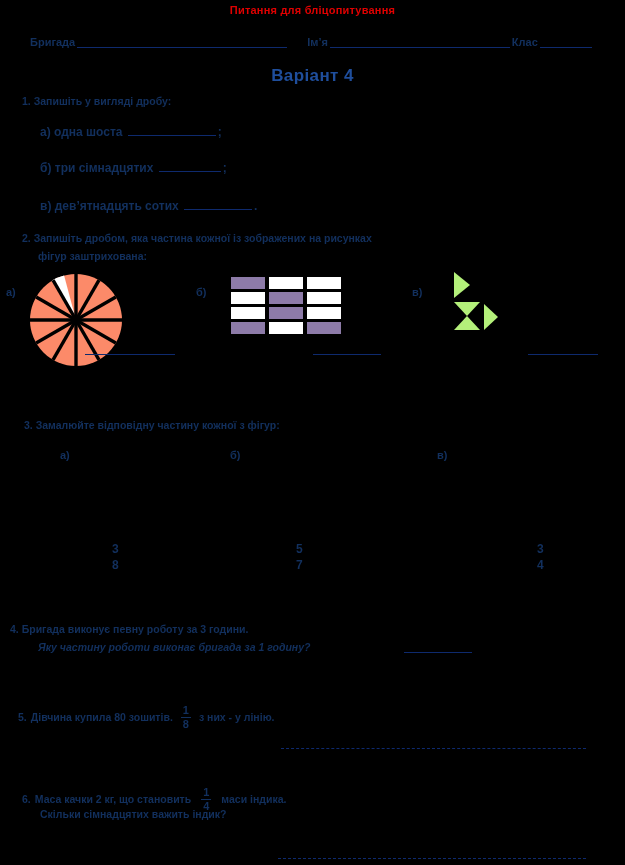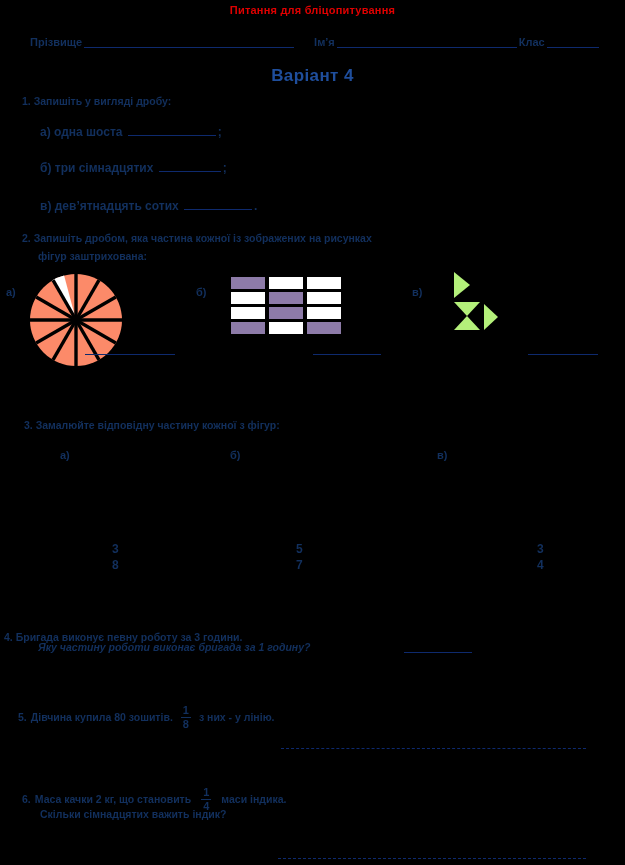--- a/index.html
+++ b/index.html
@@ -129,21 +129,21 @@
   .gcell.on { background: #8d7ba8; }
 </style>
 </head>
 <body>
 
 <div class="page">
 
   <div class="abs doc-title">Питання для бліцопитування</div>
 
   <div class="abs name-row">
-    <span class="lbl">Прізвище</span>
+    <span class="lbl">Бригада</span>
     <span class="blank" style="width:210px;"></span>
     <span class="lbl" style="margin-left:18px;">Ім’я</span>
     <span class="blank" style="width:180px;"></span>
     <span class="lbl" style="margin-left:0;">Клас</span>
     <span class="blank" style="width:52px;"></span>
   </div>
 
   <div class="abs variant">Варіант 4</div>
 
   <div class="abs q" style="top:95px; left:22px;">
@@ -247,21 +247,21 @@
   </div>
   <div class="abs frac-plain" style="top:541px; left:296px;">
     <span>5</span>
     <span>7</span>
   </div>
   <div class="abs frac-plain" style="top:541px; left:537px;">
     <span>3</span>
     <span>4</span>
   </div>
 
-  <div class="abs q" style="top:623px; left:4px;margin-top:8px;">
+  <div class="abs q" style="top:623px; left:10px;">
     <span>4.</span>
     <span>Бригада  виконує певну роботу за 3 години.</span>
   </div>
   <div class="abs q" style="top:641px; left:38px;font-style:italic;">
     <span>Яку частину роботи виконає бригада за 1 годину?</span>
   </div>
   <div class="abs rule" style="top:652px; left:404px; width:68px;"></div>
 
   <div class="abs q" style="top:704px; left:18px; display:flex; align-items:center; gap:4px;">
     <span>5.</span>

